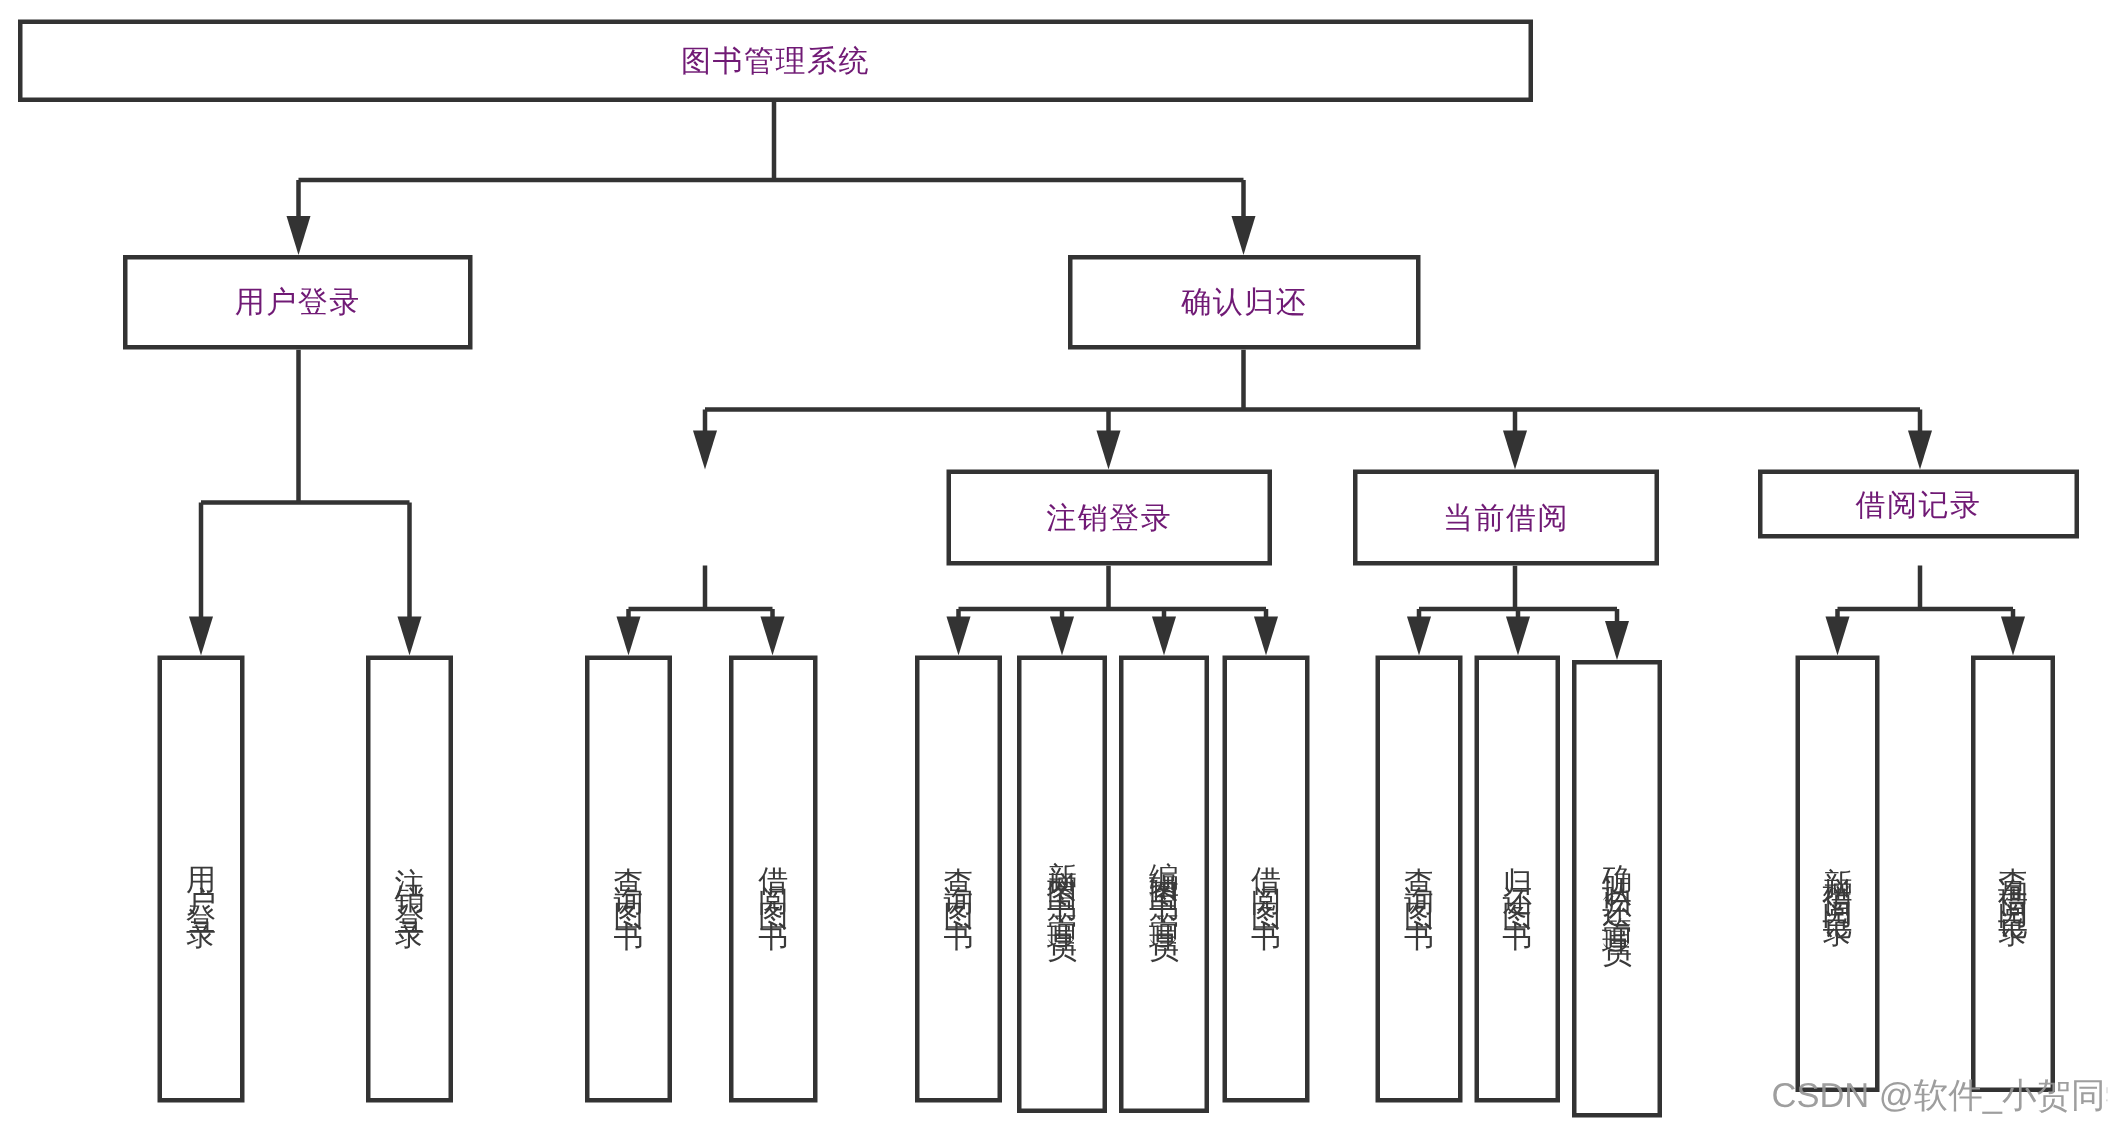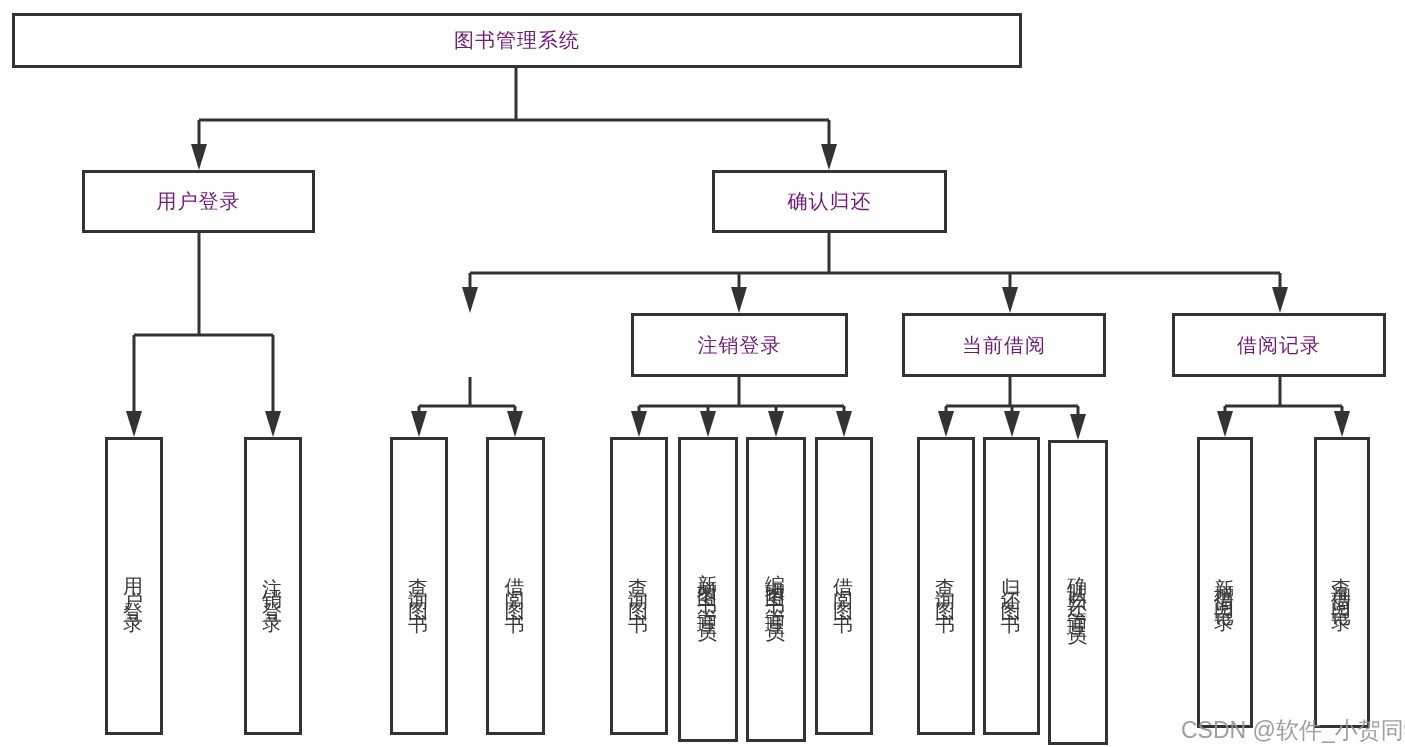--- a/index.html
+++ b/index.html
@@ -113,21 +113,21 @@
     </g>
   </svg>
 
   <div class="node" style="left:12px; top:13px; width:1010px; height:55px;">图书管理系统</div>
 
   <div class="node" style="left:82px; top:170px; width:233px; height:63px;">用户登录</div>
   <div class="node" style="left:712px; top:170px; width:235px; height:63px;">确认归还</div>
 
   <div class="node" style="left:631px; top:313px; width:217px; height:64px;">注销登录</div>
   <div class="node" style="left:902px; top:313px; width:204px; height:64px;">当前借阅</div>
-  <div class="node" style="left:1172px; top:313px; width:214px; height:64px;">借阅记录</div>
+  <div class="node" style="left:1172px; top:313px; width:214px; height:46px;">借阅记录</div>
 
   <div class="leaf" style="left:105px; top:437px; width:58px; height:298px;">
     <span>用户登录</span>
   </div>
   <div class="leaf" style="left:244px; top:437px; width:58px; height:298px;">
     <span>注销登录</span>
   </div>
 
   <div class="leaf" style="left:390px; top:437px; width:58px; height:298px;">
     <span>查询图书</span>

